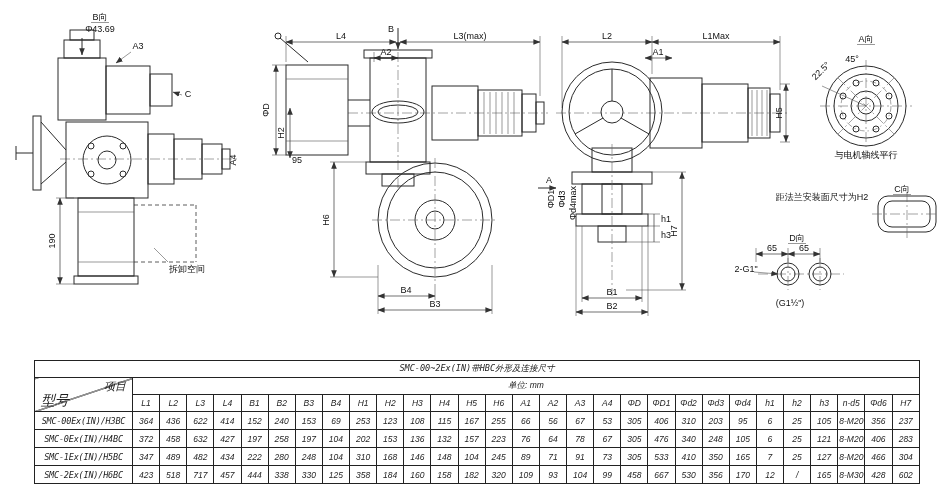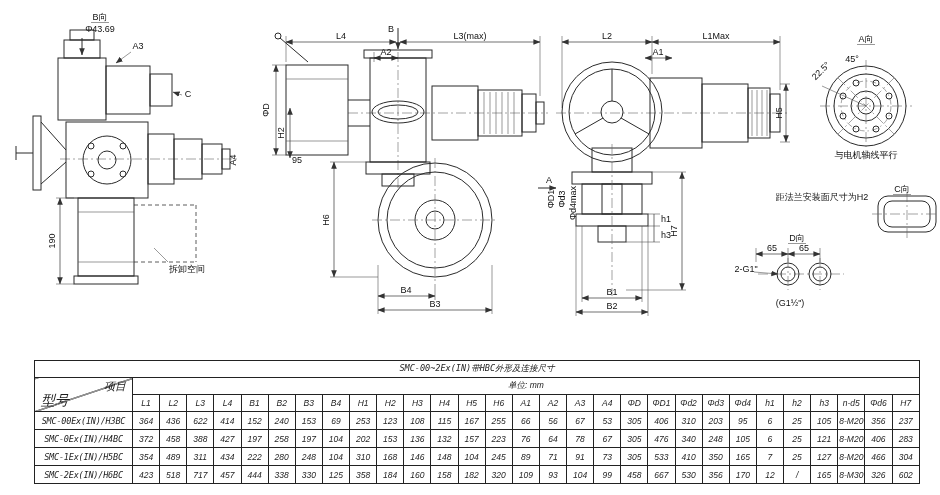--- a/index.html
+++ b/index.html
@@ -393,21 +393,21 @@
             <td>25</td>
             <td>105</td>
             <td>8-M20</td>
             <td>356</td>
             <td>237</td>
           </tr>
           <tr class="drow">
             <td class="model">SMC-0Ex(IN)/H4BC</td>
             <td>372</td>
             <td>458</td>
-            <td>388</td>
+            <td>632</td>
             <td>427</td>
             <td>197</td>
             <td>258</td>
             <td>197</td>
             <td>104</td>
             <td>202</td>
             <td>153</td>
             <td>136</td>
             <td>132</td>
             <td>157</td>
@@ -423,23 +423,23 @@
             <td>105</td>
             <td>6</td>
             <td>25</td>
             <td>121</td>
             <td>8-M20</td>
             <td>406</td>
             <td>283</td>
           </tr>
           <tr class="drow">
             <td class="model">SMC-1Ex(IN)/H5BC</td>
-            <td>354</td>
+            <td>347</td>
             <td>489</td>
-            <td>311</td>
+            <td>482</td>
             <td>434</td>
             <td>222</td>
             <td>280</td>
             <td>248</td>
             <td>104</td>
             <td>310</td>
             <td>168</td>
             <td>146</td>
             <td>148</td>
             <td>104</td>
@@ -482,20 +482,20 @@
             <td>99</td>
             <td>458</td>
             <td>667</td>
             <td>530</td>
             <td>356</td>
             <td>170</td>
             <td>12</td>
             <td>/</td>
             <td>165</td>
             <td>8-M30</td>
-            <td>326</td>
+            <td>428</td>
             <td>602</td>
           </tr>
         </tbody>
   </table>
 </div>
 
 </div>
 
 </body></html>

